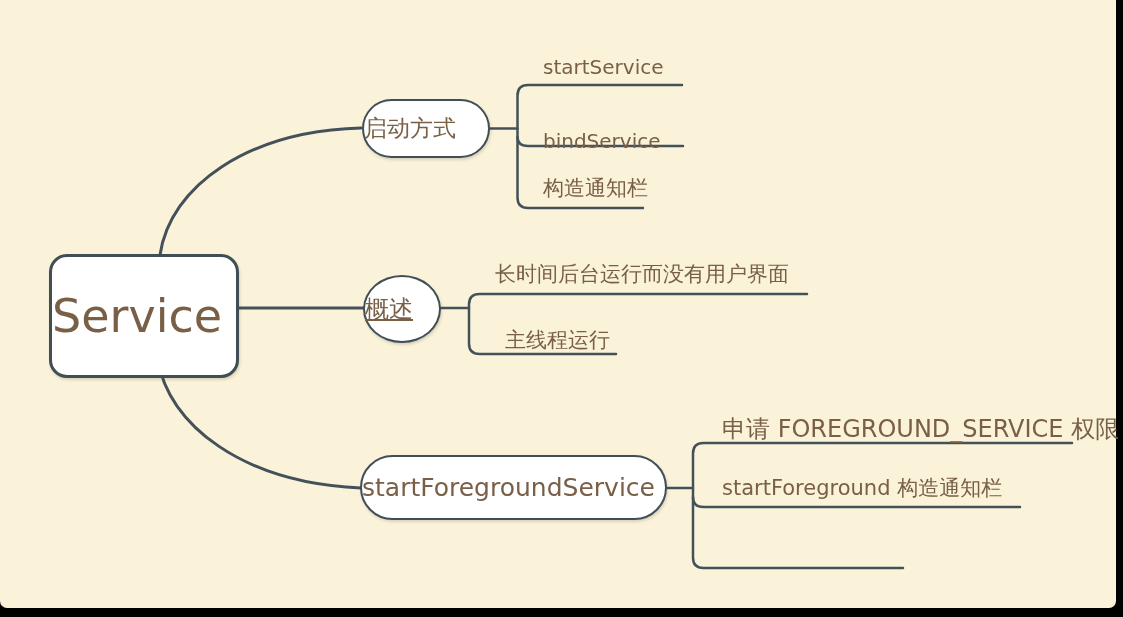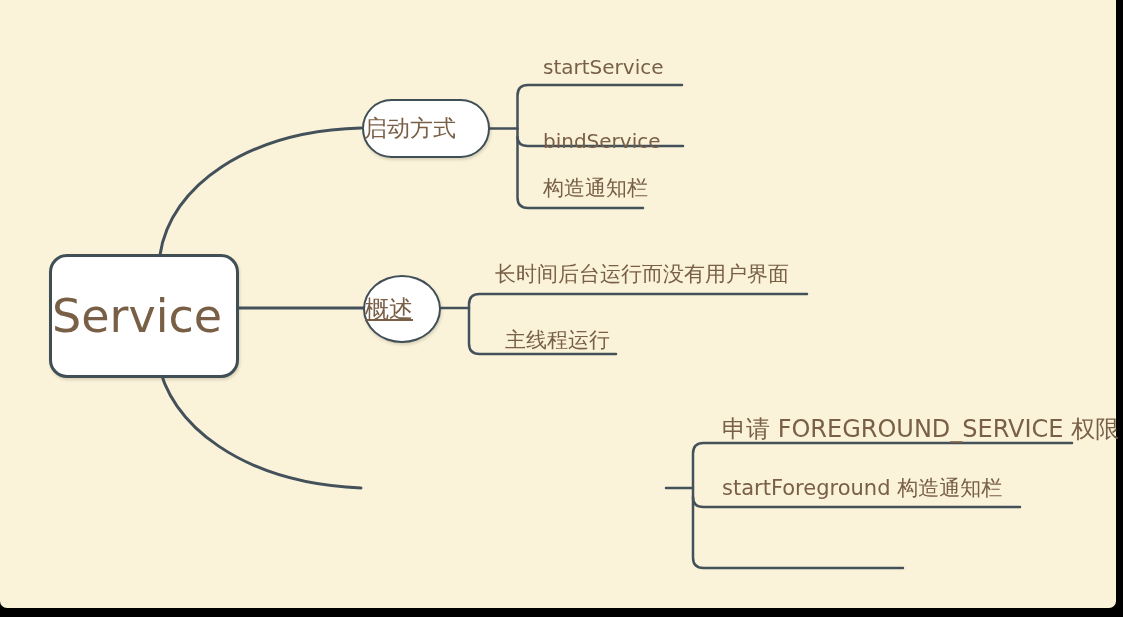--- a/index.html
+++ b/index.html
@@ -88,20 +88,23 @@
     <div class="node root">
       <span>Service</span>
     </div>
 
     <div class="node pill-1">
       <span>启动方式</span>
     </div>
     <div class="node circle">
       <span>概述</span>
     </div>
+    <div class="node pill-3">
+      <span>startForegroundService</span>
+    </div>
 
     <div class="leaf" style="left:543px;top:56px;font-size:20px;text-align:center;">startService</div>
     <div class="leaf" style="left:543px;top:130px;font-size:20px;">bindService</div>
     <div class="leaf" style="left:543px;top:177px;font-size:21px;">构造通知栏</div>
 
     <div class="leaf" style="left:495px;top:263px;font-size:21px;">长时间后台运行而没有用户界面</div>
     <div class="leaf" style="left:497px;top:329px;font-size:21px;margin-left:8px;">主线程运行</div>
 
     <div class="leaf" style="left:722px;top:416px;font-size:24px;">申请 FOREGROUND_SERVICE 权限</div>
     <div class="leaf" style="left:722px;top:477px;font-size:21px;">startForeground 构造通知栏</div>

